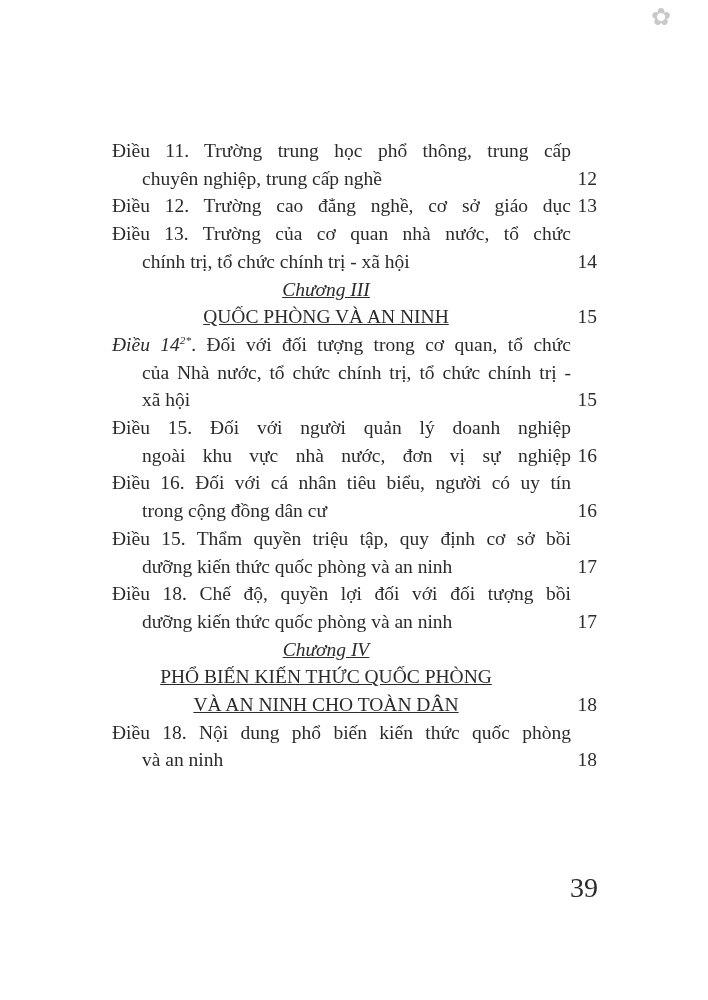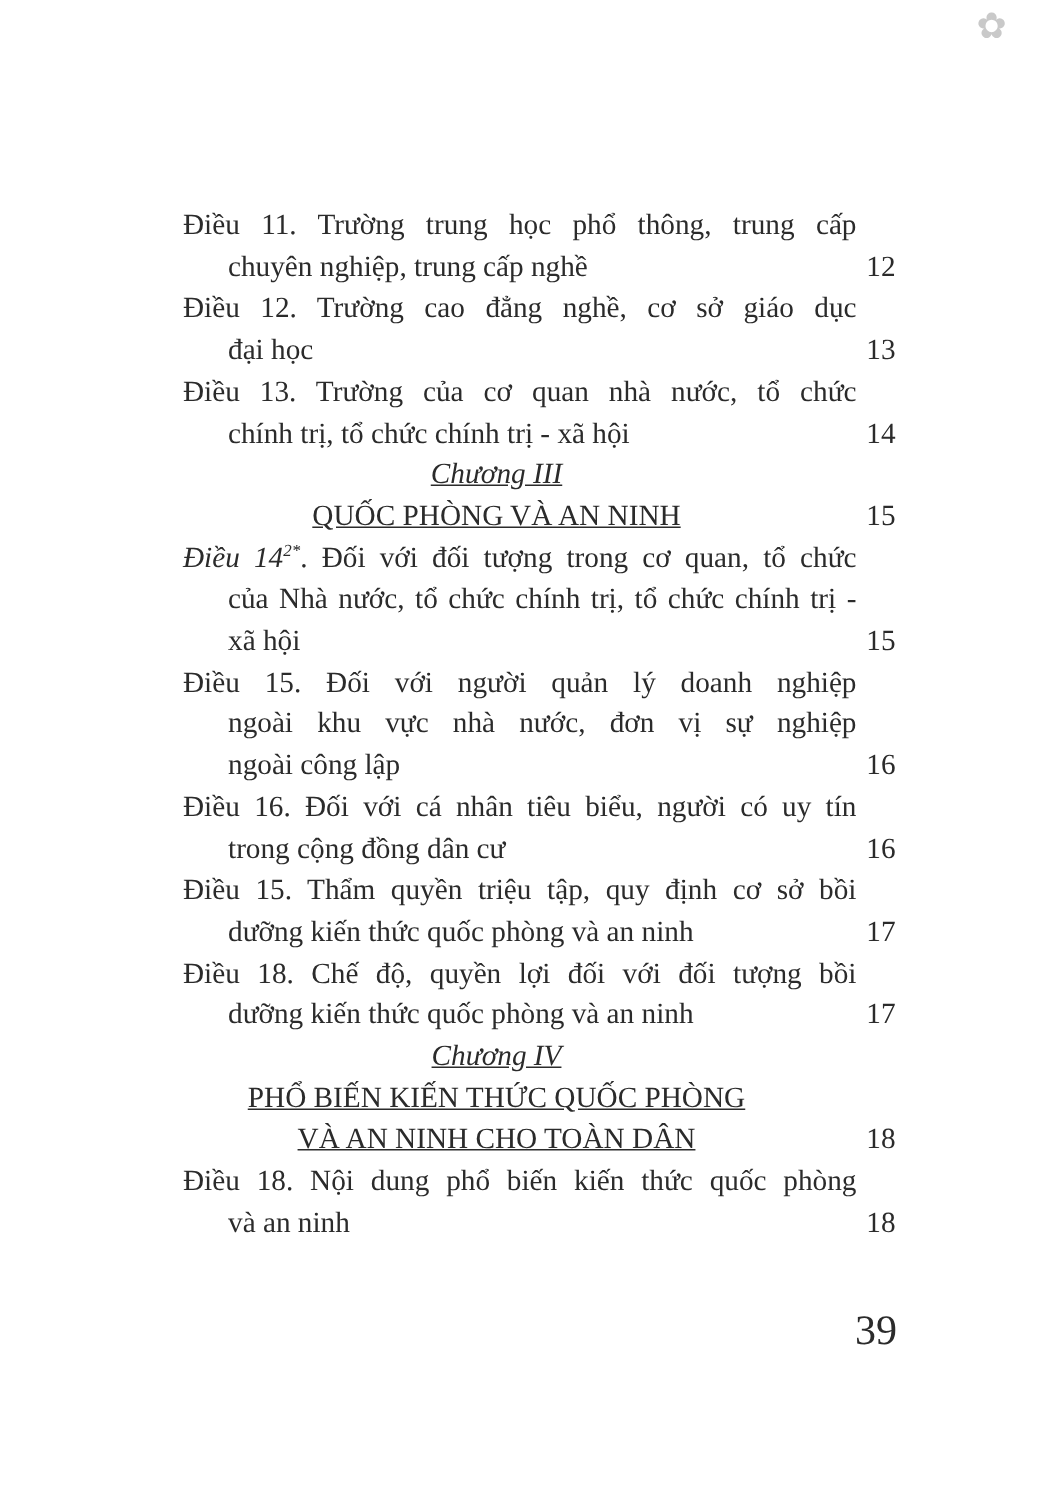--- a/index.html
+++ b/index.html
@@ -26,21 +26,21 @@
   }
   .toc {
     position: absolute;
     left: 112px;
     top: 137px;
     width: 459px;
     font-size: 19.5px;
     line-height: 27.7px;
   }
   .entry { position: relative; }
-  .line { white-space: normal; margin-left: 10px; }
+  .line { white-space: normal; }
   .just {
     text-align: justify;
     text-align-last: justify;
   }
   .cont { padding-left: 30px; }
   .pagenum {
     position: absolute;
     right: -26px;
     bottom: 0;
     line-height: 27.7px;
@@ -70,21 +70,20 @@
 <div class="toc">
 
   <div class="entry">
     <div class="line just">Điều 11. Trường trung học phổ thông, trung cấp</div>
     <div class="line cont">chuyên nghiệp, trung cấp nghề</div>
     <span class="pagenum">12</span>
   </div>
 
   <div class="entry">
     <div class="line just">Điều 12. Trường cao đẳng nghề, cơ sở giáo dục</div>
-    <div class="line cont">đại học</div>
     <span class="pagenum">13</span>
   </div>
 
   <div class="entry">
     <div class="line just">Điều 13. Trường của cơ quan nhà nước, tổ chức</div>
     <div class="line cont">chính trị, tổ chức chính trị - xã hội</div>
     <span class="pagenum">14</span>
   </div>
 
   <div class="entry chapter">
@@ -96,21 +95,20 @@
   <div class="entry">
     <div class="line just"><span class="italic">Điều 14</span><span class="sup">2*</span><span>. Đối với đối tượng trong cơ quan, tổ chức</span></div>
     <div class="line cont just">của Nhà nước, tổ chức chính trị, tổ chức chính trị -</div>
     <div class="line cont">xã hội</div>
     <span class="pagenum">15</span>
   </div>
 
   <div class="entry">
     <div class="line just">Điều 15. Đối với người quản lý doanh nghiệp</div>
     <div class="line cont just">ngoài khu vực nhà nước, đơn vị sự nghiệp</div>
-    <div class="line cont">ngoài công lập</div>
     <span class="pagenum">16</span>
   </div>
 
   <div class="entry">
     <div class="line just">Điều 16. Đối với cá nhân tiêu biểu, người có uy tín</div>
     <div class="line cont">trong cộng đồng dân cư</div>
     <span class="pagenum">16</span>
   </div>
 
   <div class="entry">

